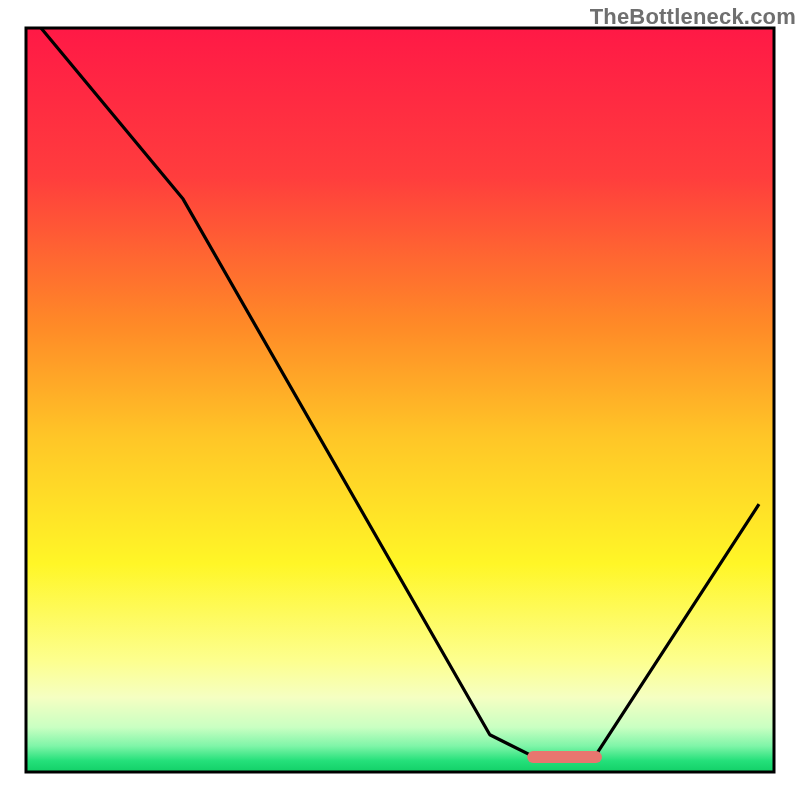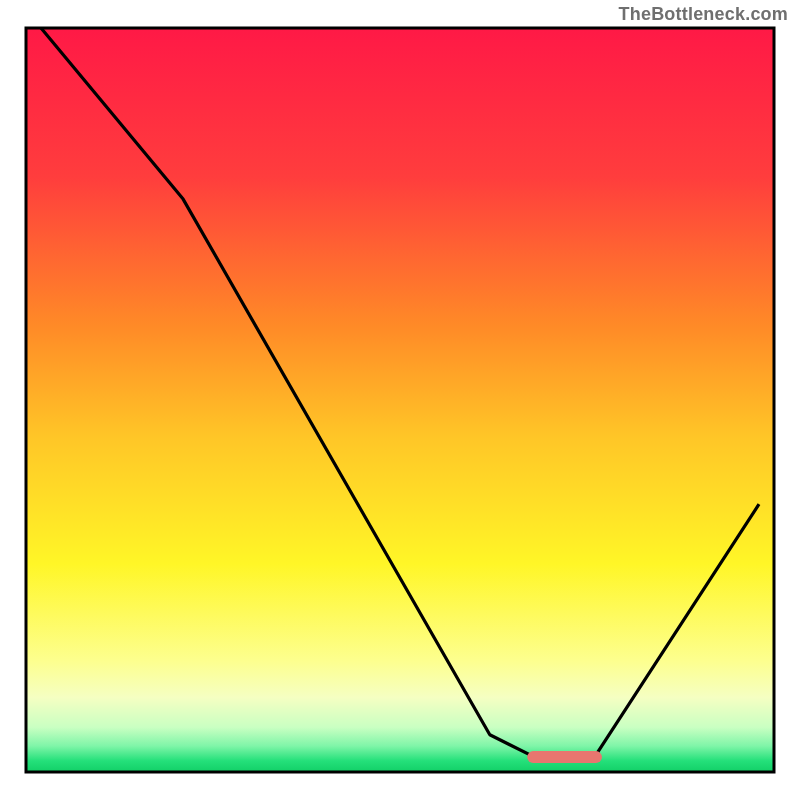--- a/index.html
+++ b/index.html
@@ -12,22 +12,22 @@
     overflow: hidden;
   }
   .container {
     position: relative;
     width: 800px;
     height: 800px;
   }
   .watermark {
     position: absolute;
     top: 4px;
-    right: 12px;
-    font-size: 18px;
+    right: 4px;
+    font-size: 22px;
     font-weight: 600;
     color: #6f6f6f;
     letter-spacing: 0.2px;
     z-index: 30;
   }
   svg {
     position: absolute;
     top: 0;
     left: 0;
   }

